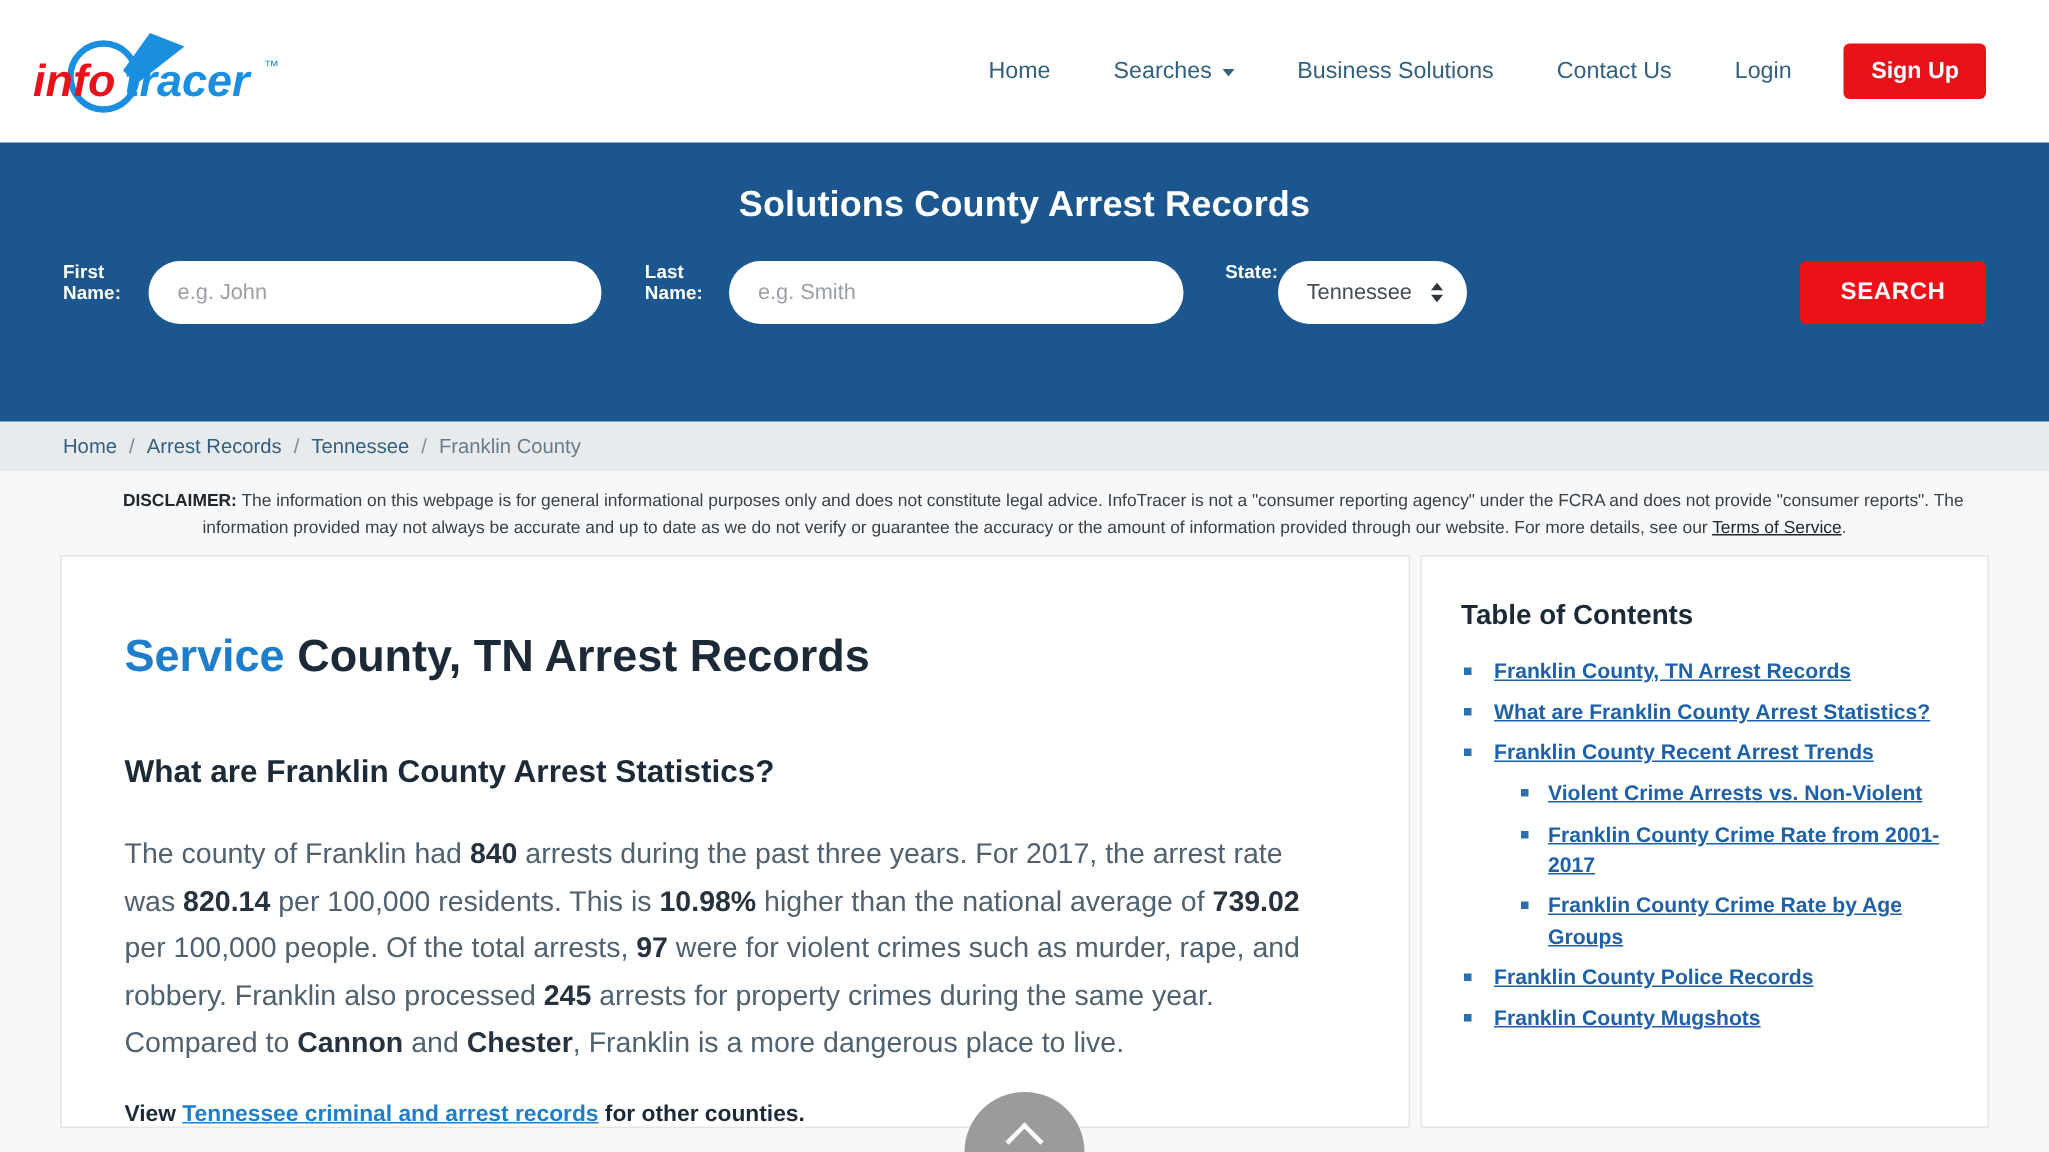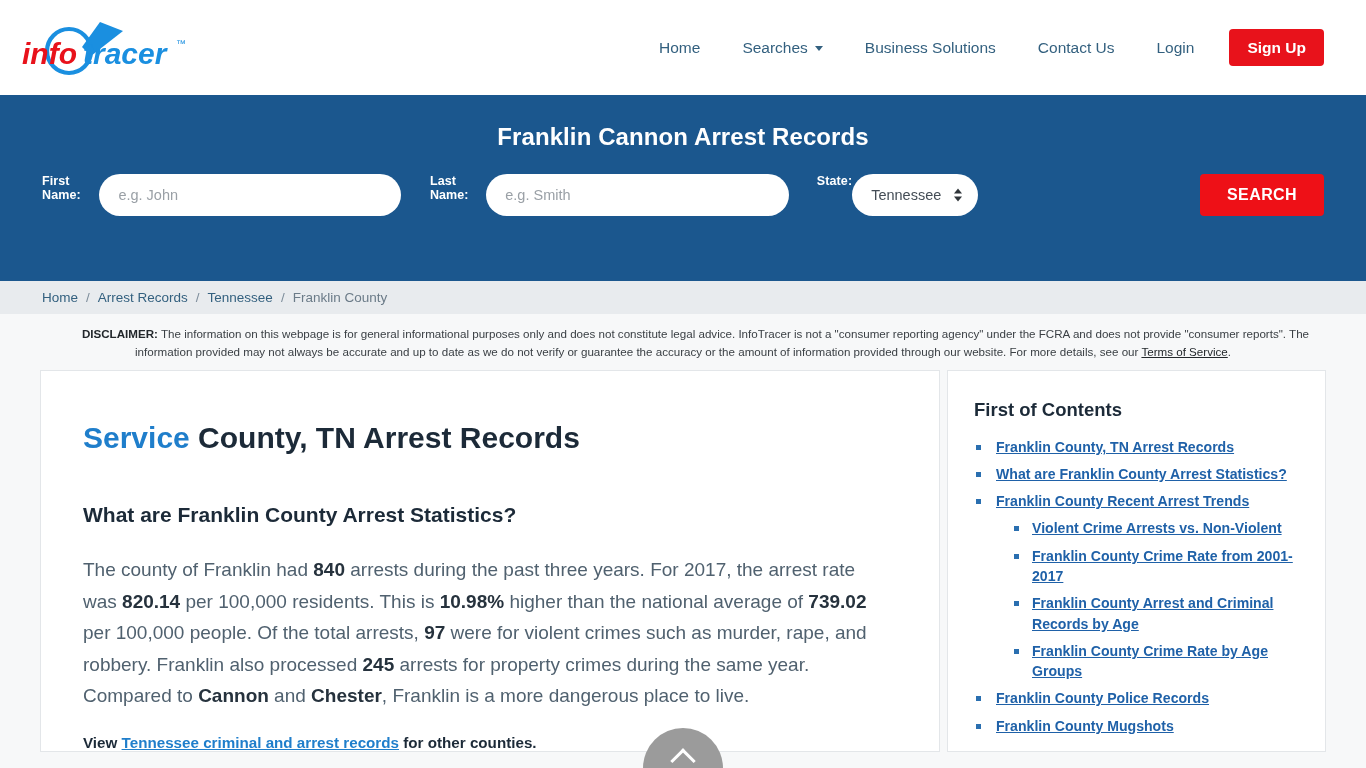--- a/index.html
+++ b/index.html
@@ -322,21 +322,21 @@
         <span>Contact Us</span>
       </a>
       <a class="navitem" href="#">
         <span>Login</span>
       </a>
       <a class="signup" href="#">Sign Up</a>
     </nav>
   </div>
 
   <div class="hero">
-    <h1>Franklin Cannon Arrest Records</h1>
+    <h1>Solutions County Arrest Records</h1>
 
     <div class="searchrow">
 
       <div class="field fname">
         <label>First Name:</label>
         <input type="text" placeholder="e.g. John" style="">
       </div>
 
       <div class="field lname">
         <label>Last Name:</label>
@@ -382,41 +382,38 @@
         <h2 class="title"><span class="hl">Service</span><span> County, TN Arrest Records</span></h2>
 
         <h3 class="h2">What are Franklin County Arrest Statistics?</h3>
 
         <p class="body-p"><span>The county of Franklin had </span><b>840</b><span> arrests during the past three years. For 2017, the arrest rate was </span><b>820.14</b><span> per 100,000 residents. This is </span><b>10.98%</b><span> higher than the national average of </span><b>739.02</b><span> per 100,000 people. Of the total arrests, </span><b>97</b><span> were for violent crimes such as murder, rape, and robbery. Franklin also processed </span><b>245</b><span> arrests for property crimes during the same year. Compared to </span><b>Cannon</b><span> and </span><b>Chester</b><span>, Franklin is a more dangerous place to live.</span></p>
 
         <p class="view-line"><span>View </span><a href="#">Tennessee criminal and arrest records</a><span> for other counties.</span></p>
       </div>
 
       <div class="card toc-card">
-        <div class="toc-title">First of Contents</div>
+        <div class="toc-title">Table of Contents</div>
         <ul class="toc">
           <li>
             <a href="#">Franklin County, TN Arrest Records</a>
           </li>
           <li>
             <a href="#">What are Franklin County Arrest Statistics?</a>
           </li>
           <li>
             <a href="#">Franklin County Recent Arrest Trends</a>
             <ul>
               <li>
                 <a href="#">Violent Crime Arrests vs. Non-Violent</a>
               </li>
               <li>
                 <a href="#">Franklin County Crime Rate from 2001-2017</a>
               </li>
               <li>
-                <a href="#">Franklin County Arrest and Criminal Records by Age</a>
-              </li>
-              <li>
                 <a href="#">Franklin County Crime Rate by Age Groups</a>
               </li>
             </ul>
           </li>
           <li>
             <a href="#">Franklin County Police Records</a>
           </li>
           <li>
             <a href="#">Franklin County Mugshots</a>
           </li>

